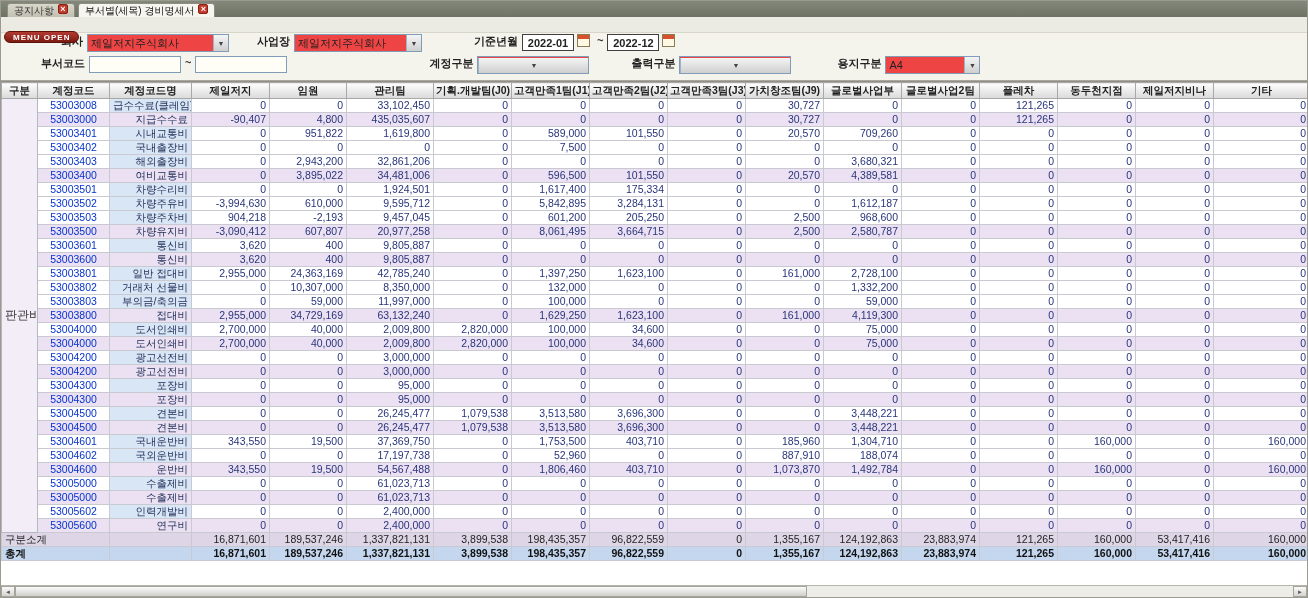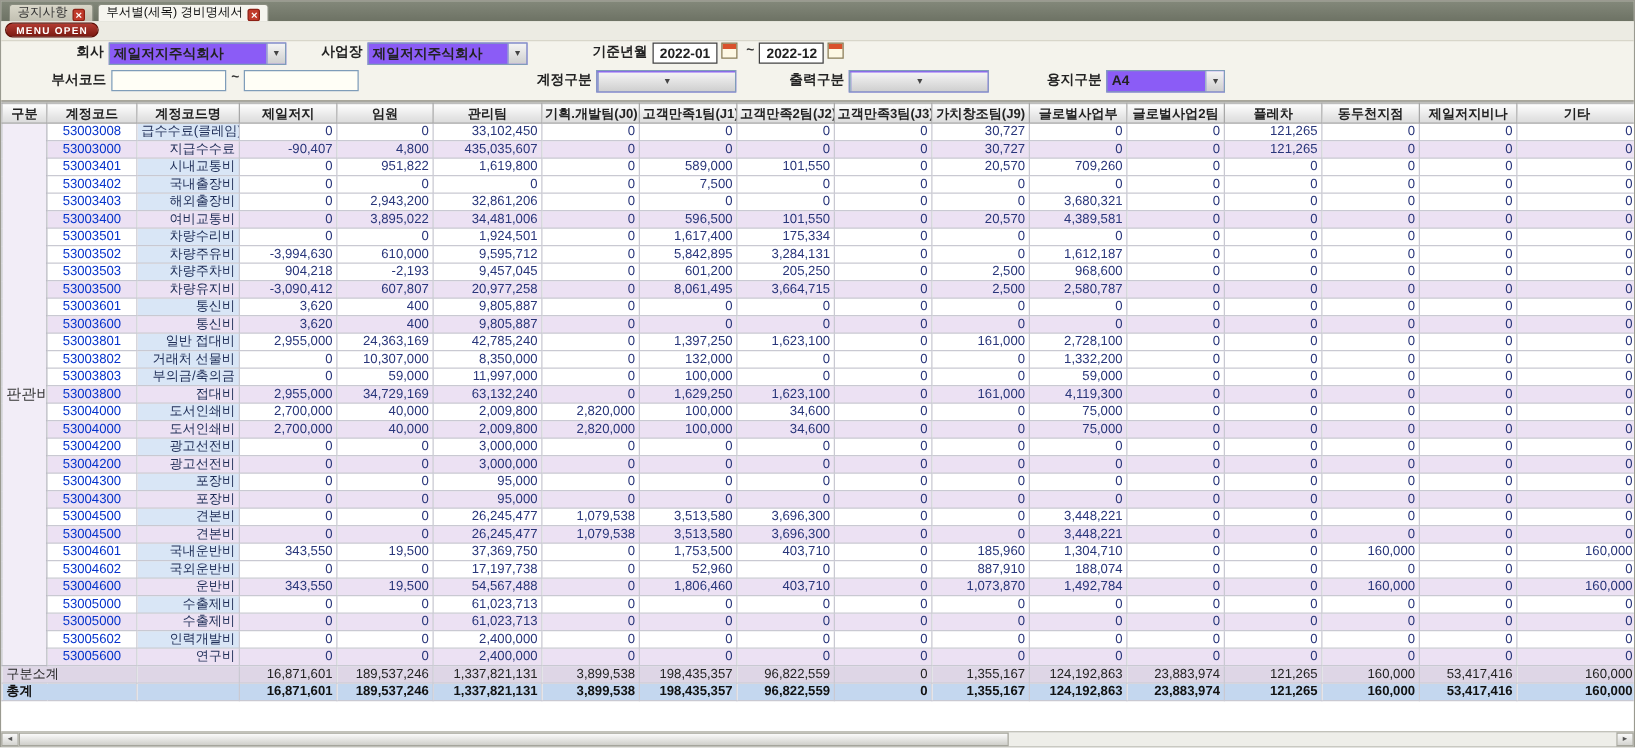--- a/index.html
+++ b/index.html
@@ -1,38 +1,38 @@
 <!DOCTYPE html>
 <html><head>
 <meta charset="utf-8">
 <style>
   * { margin:0; padding:0; box-sizing:border-box; }
   html,body { width:1308px; height:598px; overflow:hidden; font-family:"Liberation Sans", sans-serif; }
   .screen { width:1308px; height:598px; background:#ecebe3; display:flex; flex-direction:column; border:1px solid #9a9a90; }
 
   
   .tabstrip { height:16px; background:linear-gradient(180deg,#83887a,#6d7264); display:flex; align-items:flex-end; padding-left:6px; flex:0 0 auto; }
-  .tab { height:14px; display:flex; align-items:flex-end; gap:4px; padding:0 6px; margin-right:3px;
+  .tab { height:14px; display:flex; align-items:flex-start; gap:4px; padding:0 6px; margin-right:3px;
          background:linear-gradient(180deg,#d9d7c9,#c2c0b2); border:1px solid #8a8d80; border-bottom:none;
          border-radius:3px 3px 0 0; font-size:10px; color:#333; cursor:pointer; }
   .tab.active { background:#f6f5ef; color:#111; }
   .tab-x { display:inline-block; width:10px; height:10px; line-height:9px; text-align:center; font-size:9px; font-weight:bold;
            color:#fff; background:#c03a2b; border:1px solid #8d2014; border-radius:2px; }
 
   
   .menurow { height:15px; position:relative; flex:0 0 auto; background:#ecebe3; }
-  .menu-open { position:absolute; left:3px; top:1px; height:12px; padding:0 8px; line-height:12px;
+  .menu-open { position:absolute; left:3px; top:14px; height:12px; padding:0 8px; line-height:12px;
                background:linear-gradient(180deg,#b23b32,#7c1a12); color:#fff; font-size:8px; font-weight:bold;
                letter-spacing:1px; border-radius:7px; border:1px solid #5e0f08; cursor:pointer; }
 
   
   .filters { flex:0 0 auto; background:#f4f3ec; border-top:1px solid #d8d6ca; border-bottom:1px solid #a9a79b; padding:1px 0 2px 0; }
   .frow { height:22px; display:flex; align-items:flex-start; font-size:11px; color:#222; }
   .flb { font-weight:bold; margin-right:4px; white-space:nowrap; }
-  .fselect { display:flex; align-items:stretch; background:#8b5cf6; border:1px solid #7f9db9; height:18px; cursor:pointer;font-weight:bold; }
+  .fselect { display:flex; align-items:stretch; background:#ef4444; border:1px solid #7f9db9; height:18px; cursor:pointer; }
   .sel-text { flex:1; font-size:11px; line-height:16px; padding:0 3px; white-space:nowrap; overflow:hidden; }
   .sel-arrow { flex:0 0 15px; background:linear-gradient(180deg,#f4f4f4,#cfcfcf); border-left:1px solid #9db4c8;
                font-size:7px; color:#444; display:flex; align-items:center; justify-content:center; }
   .fdate { width:52px; height:17px; border:1px solid #404040; text-align:center; font-size:11px; font-weight:bold;
            color:#222; background:#fff; font-family:"Liberation Sans", sans-serif; }
   .ftext { width:92px; height:17px; border:1px solid #7f9db9; font-size:11px; background:#fffef6; font-family:"Liberation Sans", sans-serif; }
   .cal { display:inline-block; width:13px; height:13px; margin:0 3px; border:1px solid #8a7d55; cursor:pointer;
          background:linear-gradient(180deg,#d9512c 0px,#d9512c 4px,#fdf8e4 4px); }
   .tilde { margin:0 4px; color:#333; font-weight:bold; }
 

